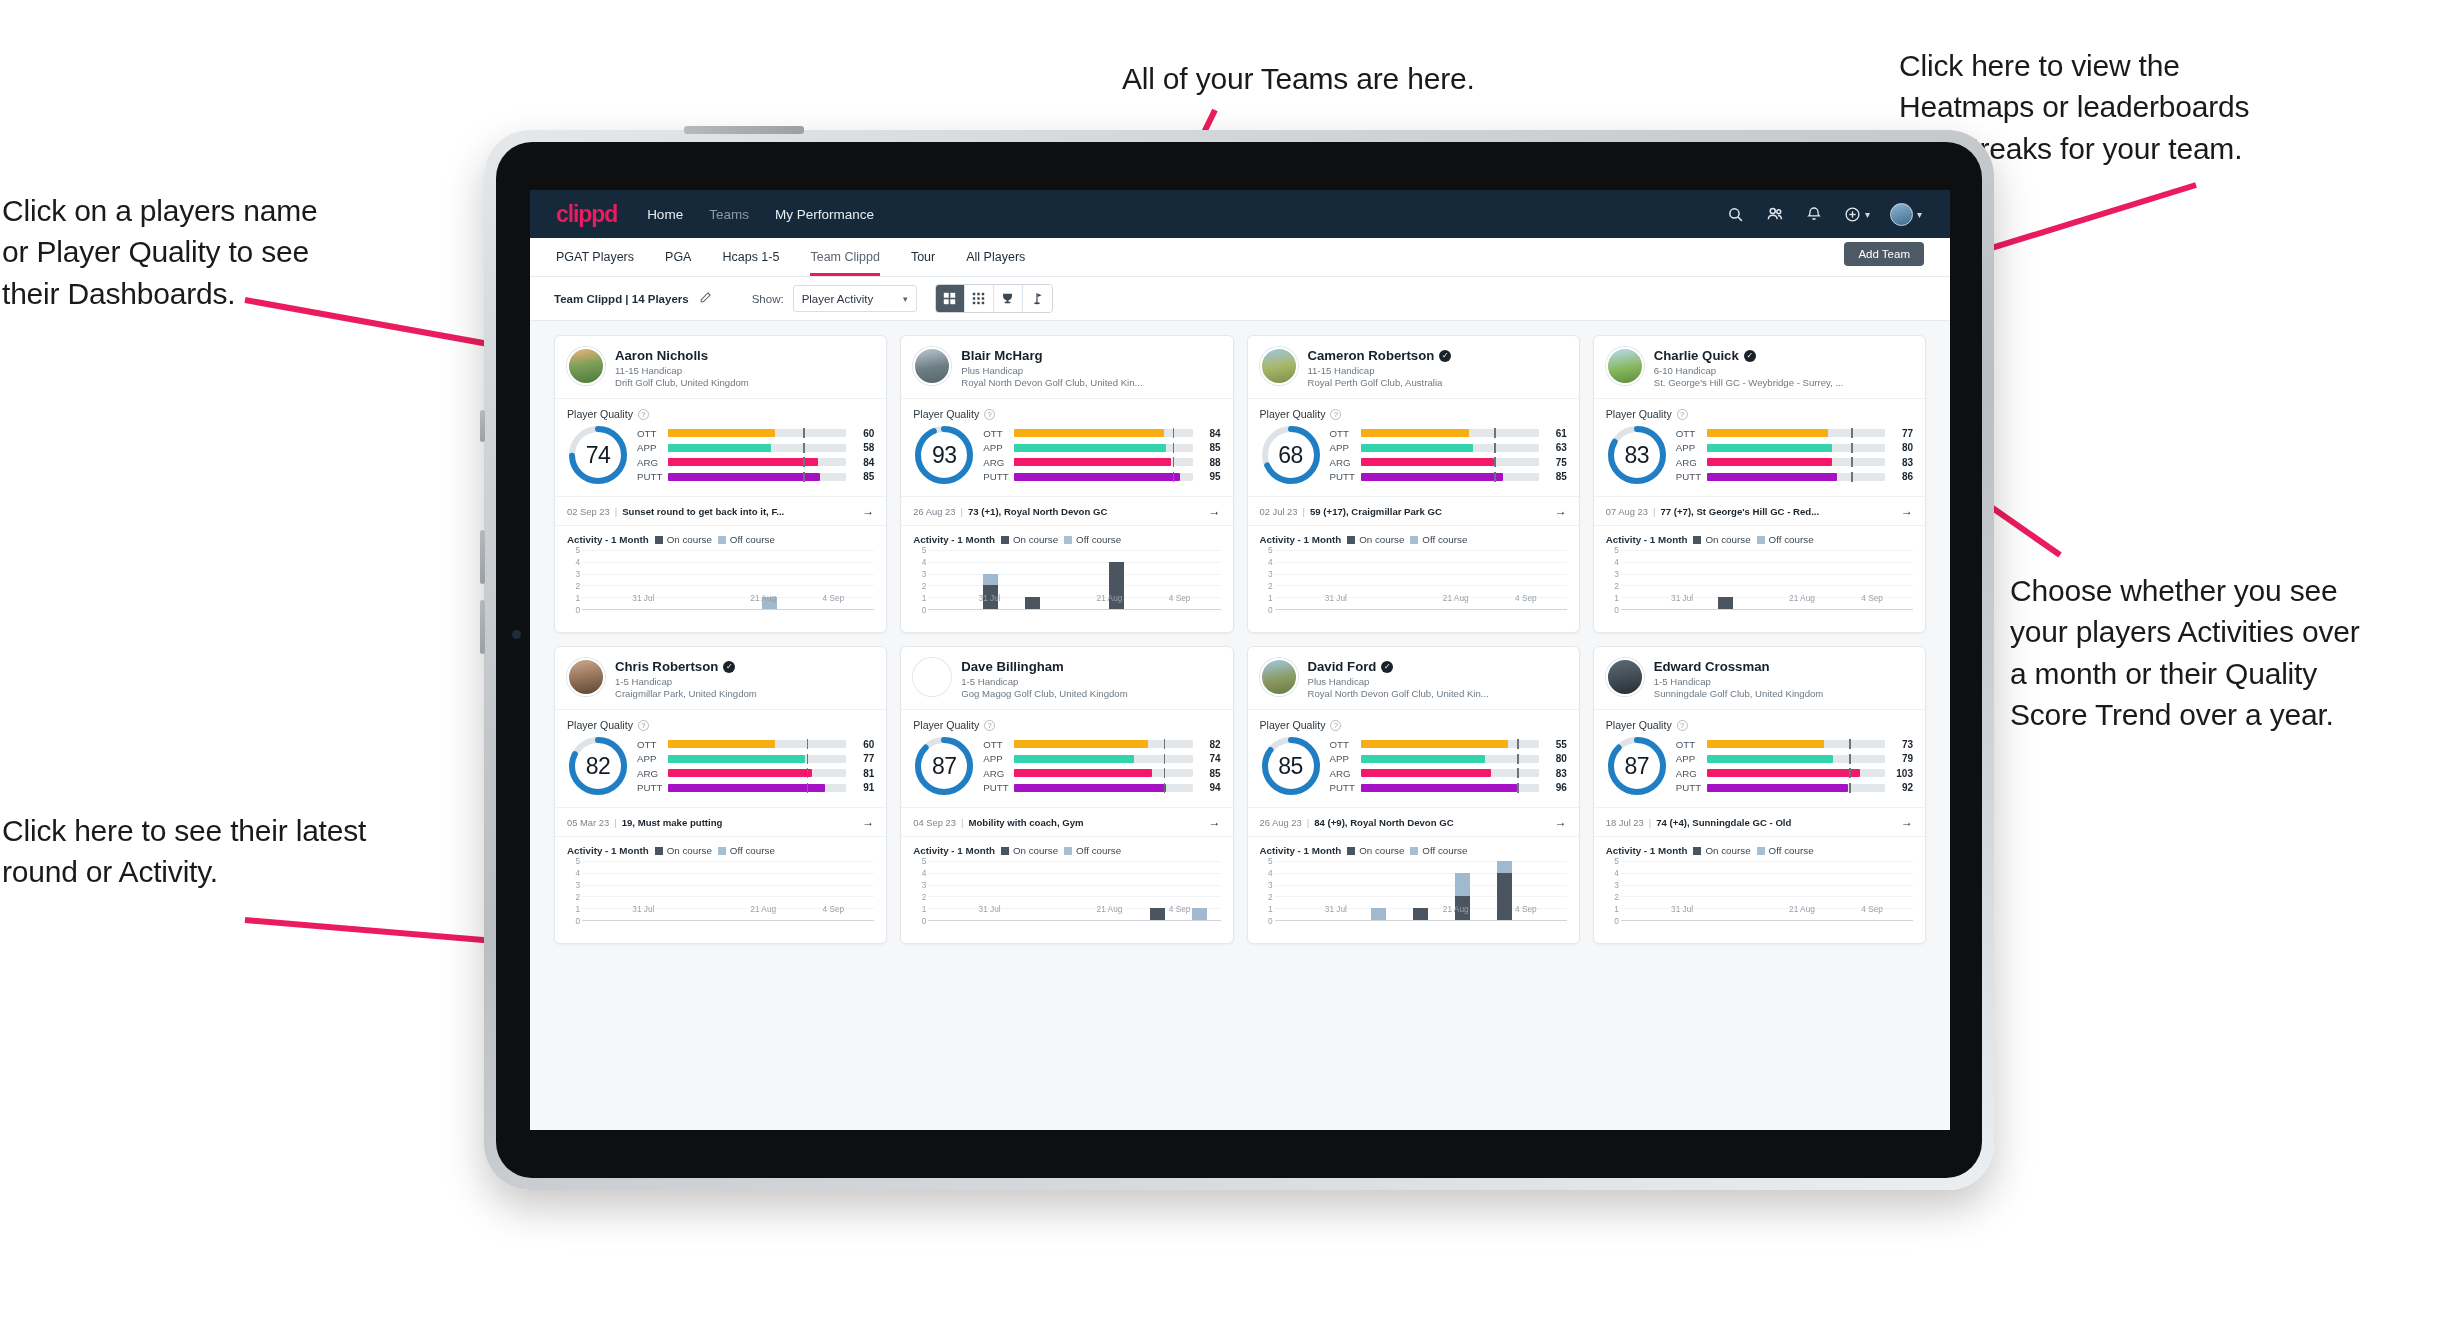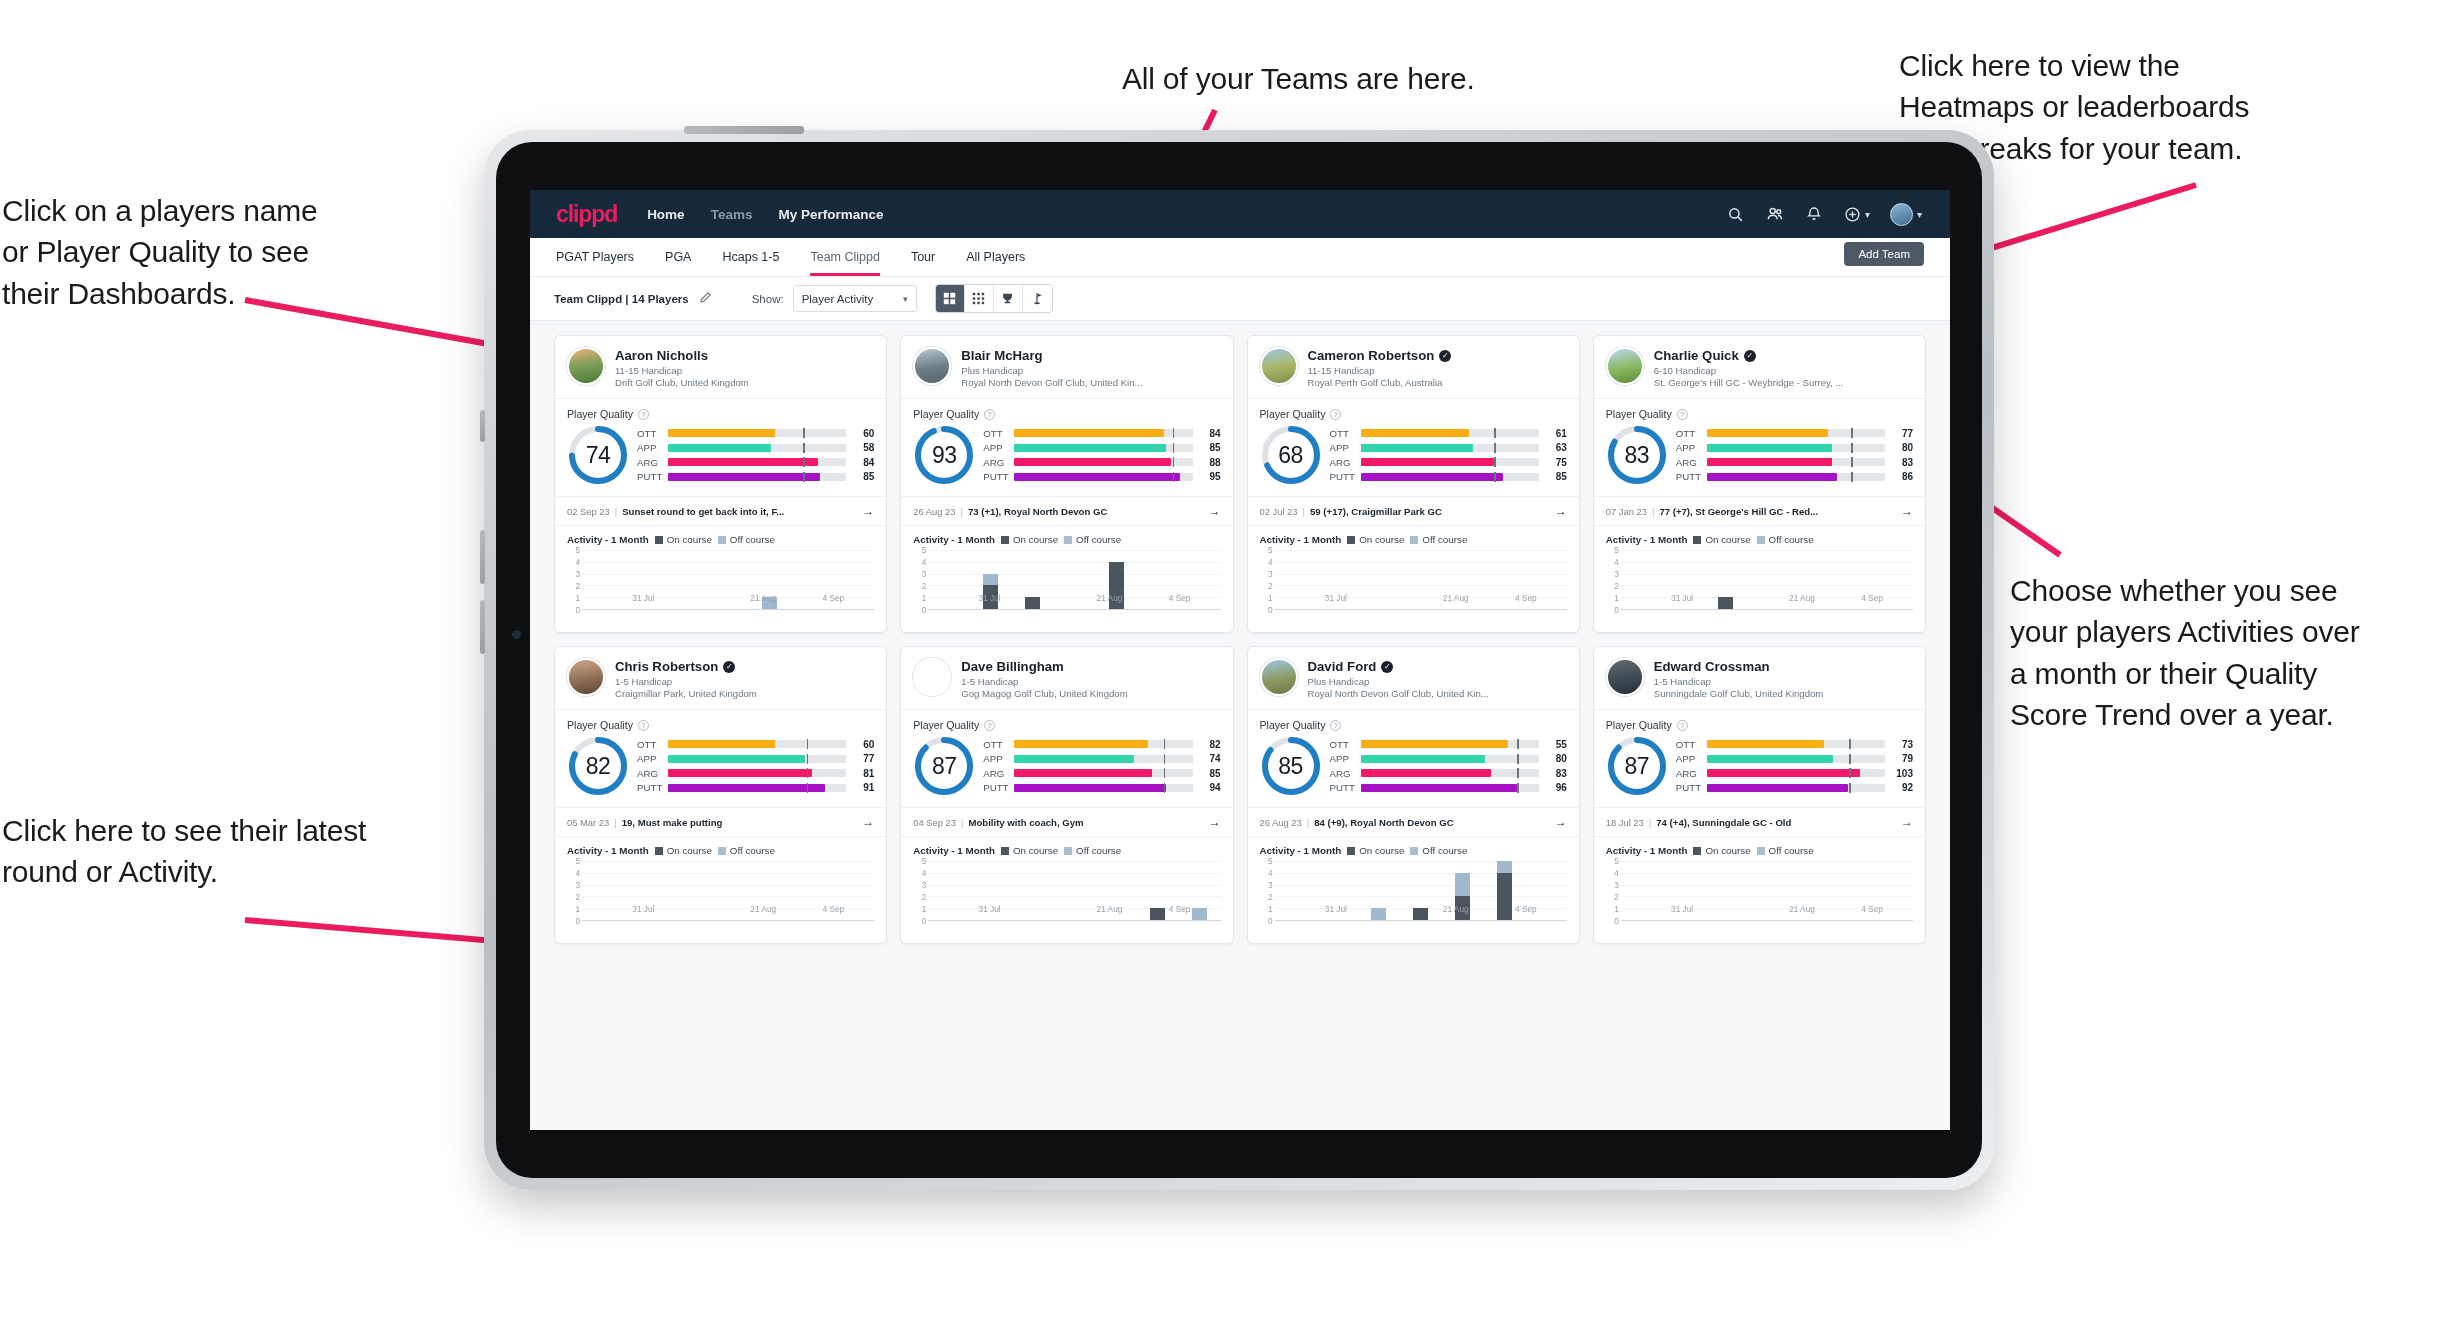--- a/index.html
+++ b/index.html
@@ -94,21 +94,20 @@
     font-size: 23px;
     font-weight: 700;
     letter-spacing: -1.1px;
     margin-right: 30px;
   }
   .navlink {
     color: #e8edf2;
     font-size: 13.5px;
     margin-right: 26px;
     white-space: nowrap;
-    font-weight: bold;
   }
   .navlink.dim { color: #8c9aa7; }
   .nav-spacer { flex: 1; }
   .nav-icon {
     margin-left: 22px;
     color: #dfe6ec;
     display: flex; align-items: center;
   }
   .avatar-top {
     width: 23px; height: 23px; border-radius: 50%;
@@ -882,21 +881,21 @@
                   <div class="mtrack">
                     <div class="mfill" style="width: 73%; background: rgb(167, 17, 198);"></div>
                     <div class="mtick" style="left: 81%;"></div>
                   </div>
                   <div class="mval">86</div>
                 </div>
               </div>
             </div>
           </div>
           <div class="round-row">
-            <span class="round-date">07 Jan 23</span>
+            <span class="round-date">07 Aug 23</span>
             <span class="round-sep">|</span>
             <span class="round-text">77 (+7), St George's Hill GC - Red...</span>
             <span class="round-arrow">→</span>
           </div>
           <div class="act-sec">
             <div class="act-head">
               <span class="act-title">Activity - 1 Month</span>
               <span class="lg">
                 <span class="sw on"></span>
                 <span>On course</span>

